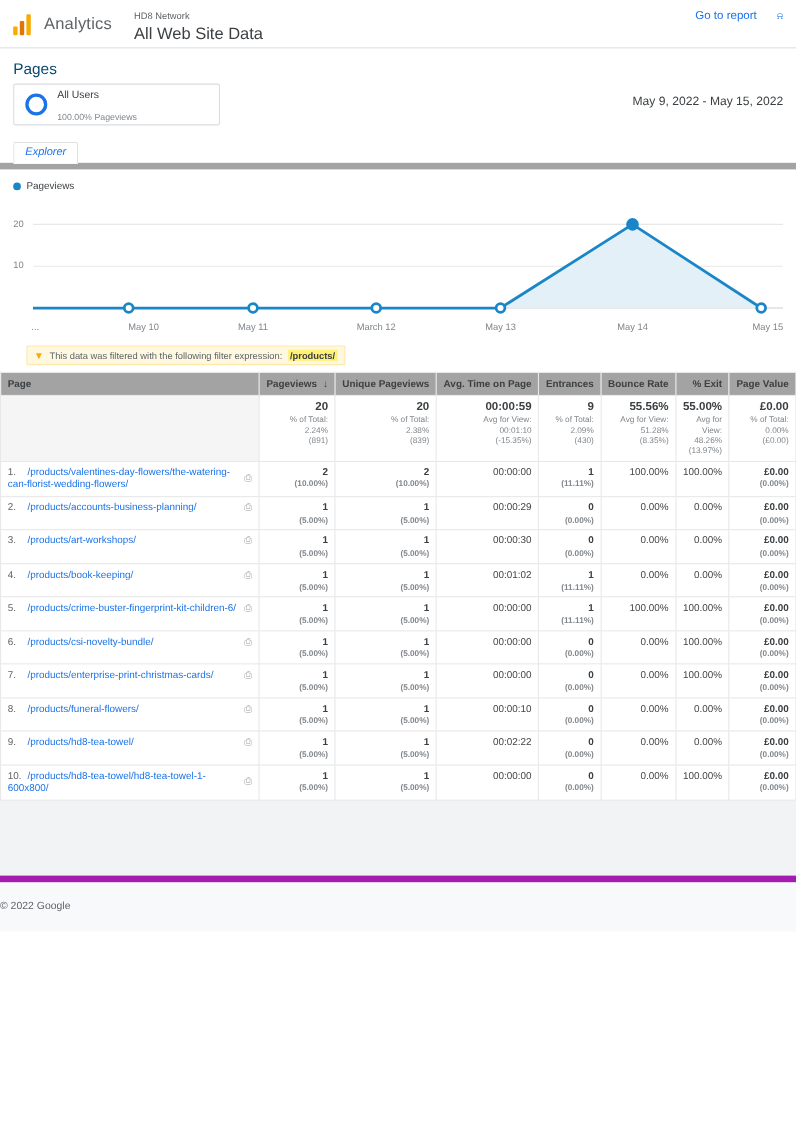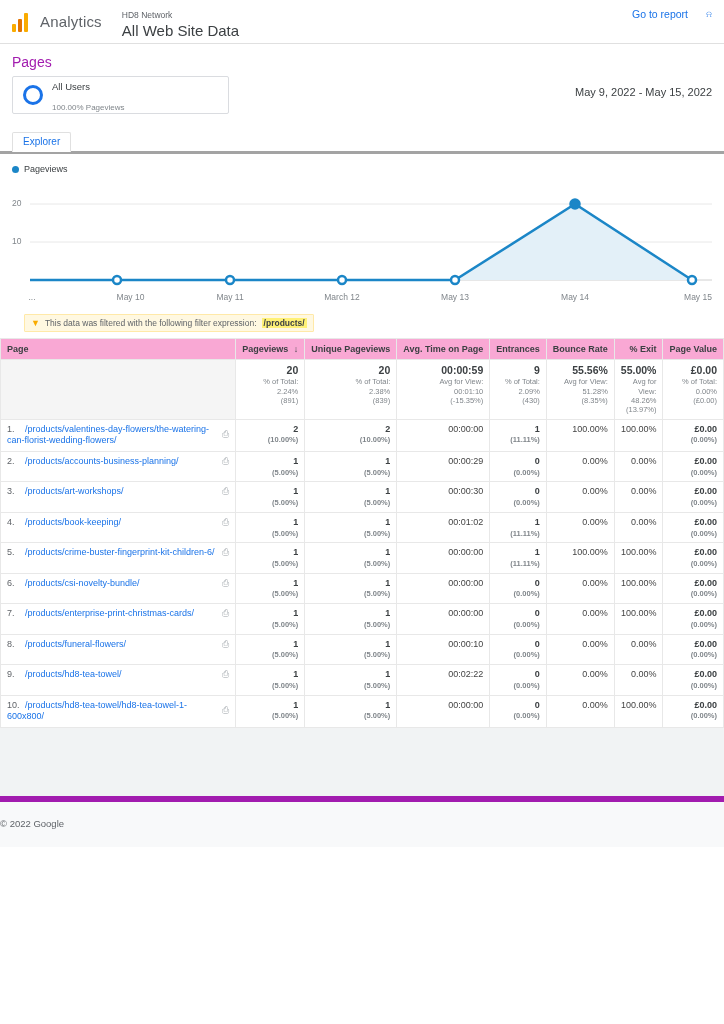--- a/index.html
+++ b/index.html
@@ -37,57 +37,57 @@
   .acct-main { font-size: 15px; color: #3c4043; margin-top: 1px; }
   .go-report {
     position: absolute; right: 12px; top: 8px;
     font-size: 10.5px; color: #1a73e8; text-decoration: none;
     display: flex; align-items: center; gap: 18px;
   }
   .ext-icon { font-size: 9px; }
 
   
   .page-title {
-    font-size: 14px; color: #a21caf;
+    font-size: 14px; color: #0c4a6e;
     padding: 10px 12px 6px 12px;
   }
 
   
   .segrow {
     display: flex; align-items: flex-start;
     padding: 0 12px;
     position: relative;
     min-height: 44px;
   }
   .segment-card {
-    width: 217px; height: 38px;
+    width: 188px; height: 38px;
     border: 1px solid #dadce0; border-radius: 2px;
     display: flex; align-items: center;
     padding: 0 10px;
     background: #fff;
   }
   .seg-circle {
     width: 20px; height: 20px; border-radius: 50%;
     border: 3px solid #1a73e8; margin-right: 9px; flex: 0 0 auto;
   }
   .seg-text { line-height: 1.25; }
   .seg-name { font-size: 9.5px; color: #3c4043; }
   .seg-sub  { font-size: 8px; color: #80868b; margin-top: 1px; }
   .daterange {
     position: absolute; right: 12px; top: 10px;
     font-size: 11px; color: #3c4043;
   }
 
   
   .tabs {
-    border-bottom: 3px solid #a3a3a3;
+    border-bottom: 6px solid #a3a3a3;
     padding: 0 12px;
     margin-top: 10px;
     height: 24px;
-    display: flex; align-items: flex-end;
+    display: flex; align-items: flex-end; font-style: italic;
   }
   .tab {
     font-size: 10px; color: #1a73e8;
     padding: 3px 10px 4px 10px;
     border: 1px solid #e0e0e0;
     border-bottom: 1px solid #fff;
     background: #fff;
     position: relative; top: 1px;
     border-radius: 2px 2px 0 0;
   }
@@ -118,21 +118,21 @@
     border-radius: 1px;
   }
   .funnel { color: #f9ab00; font-size: 9px; }
   .filter-expr { background: #fff176; color: #3c4043; font-weight: bold; padding: 0 2px; }
 
   
   .tablewrap { padding: 0 0 0 0; }
   table.gatable { width: 100%; border-collapse: collapse; font-size: 9px; }
   table.gatable th, table.gatable td { border: 1px solid #e8e8e8; }
   thead th {
-    background: #f9a8d4;
+    background: #a3a3a3;
     color: #3c4043;
     font-weight: bold;
     font-size: 9px;
     padding: 5px 6px;
     text-align: right;
     vertical-align: middle;
     white-space: nowrap;
   }
   thead th.page-col { text-align: left; width: 320px; }
   .sort-arrow { font-size: 9px; color: #3c4043; margin-left: 3px; }

